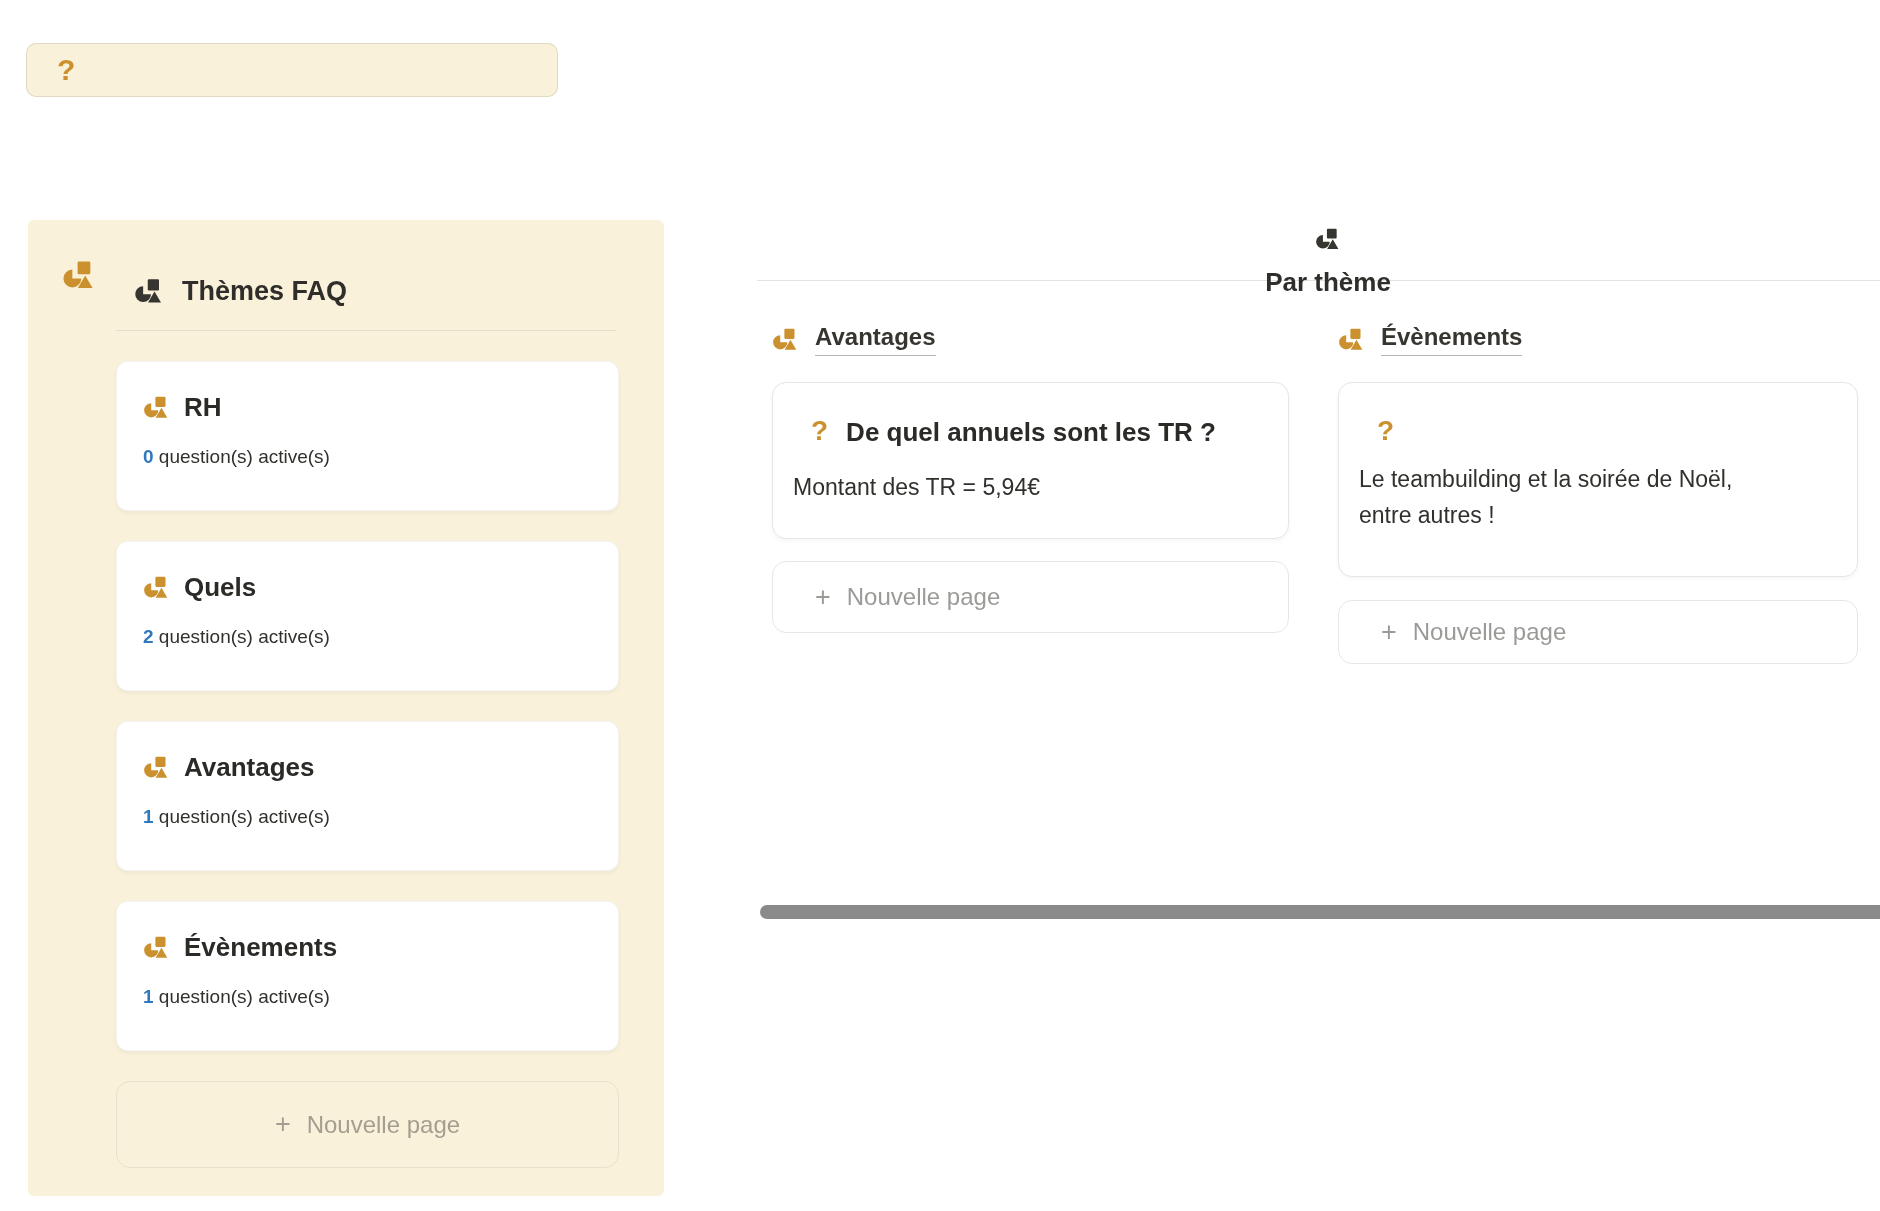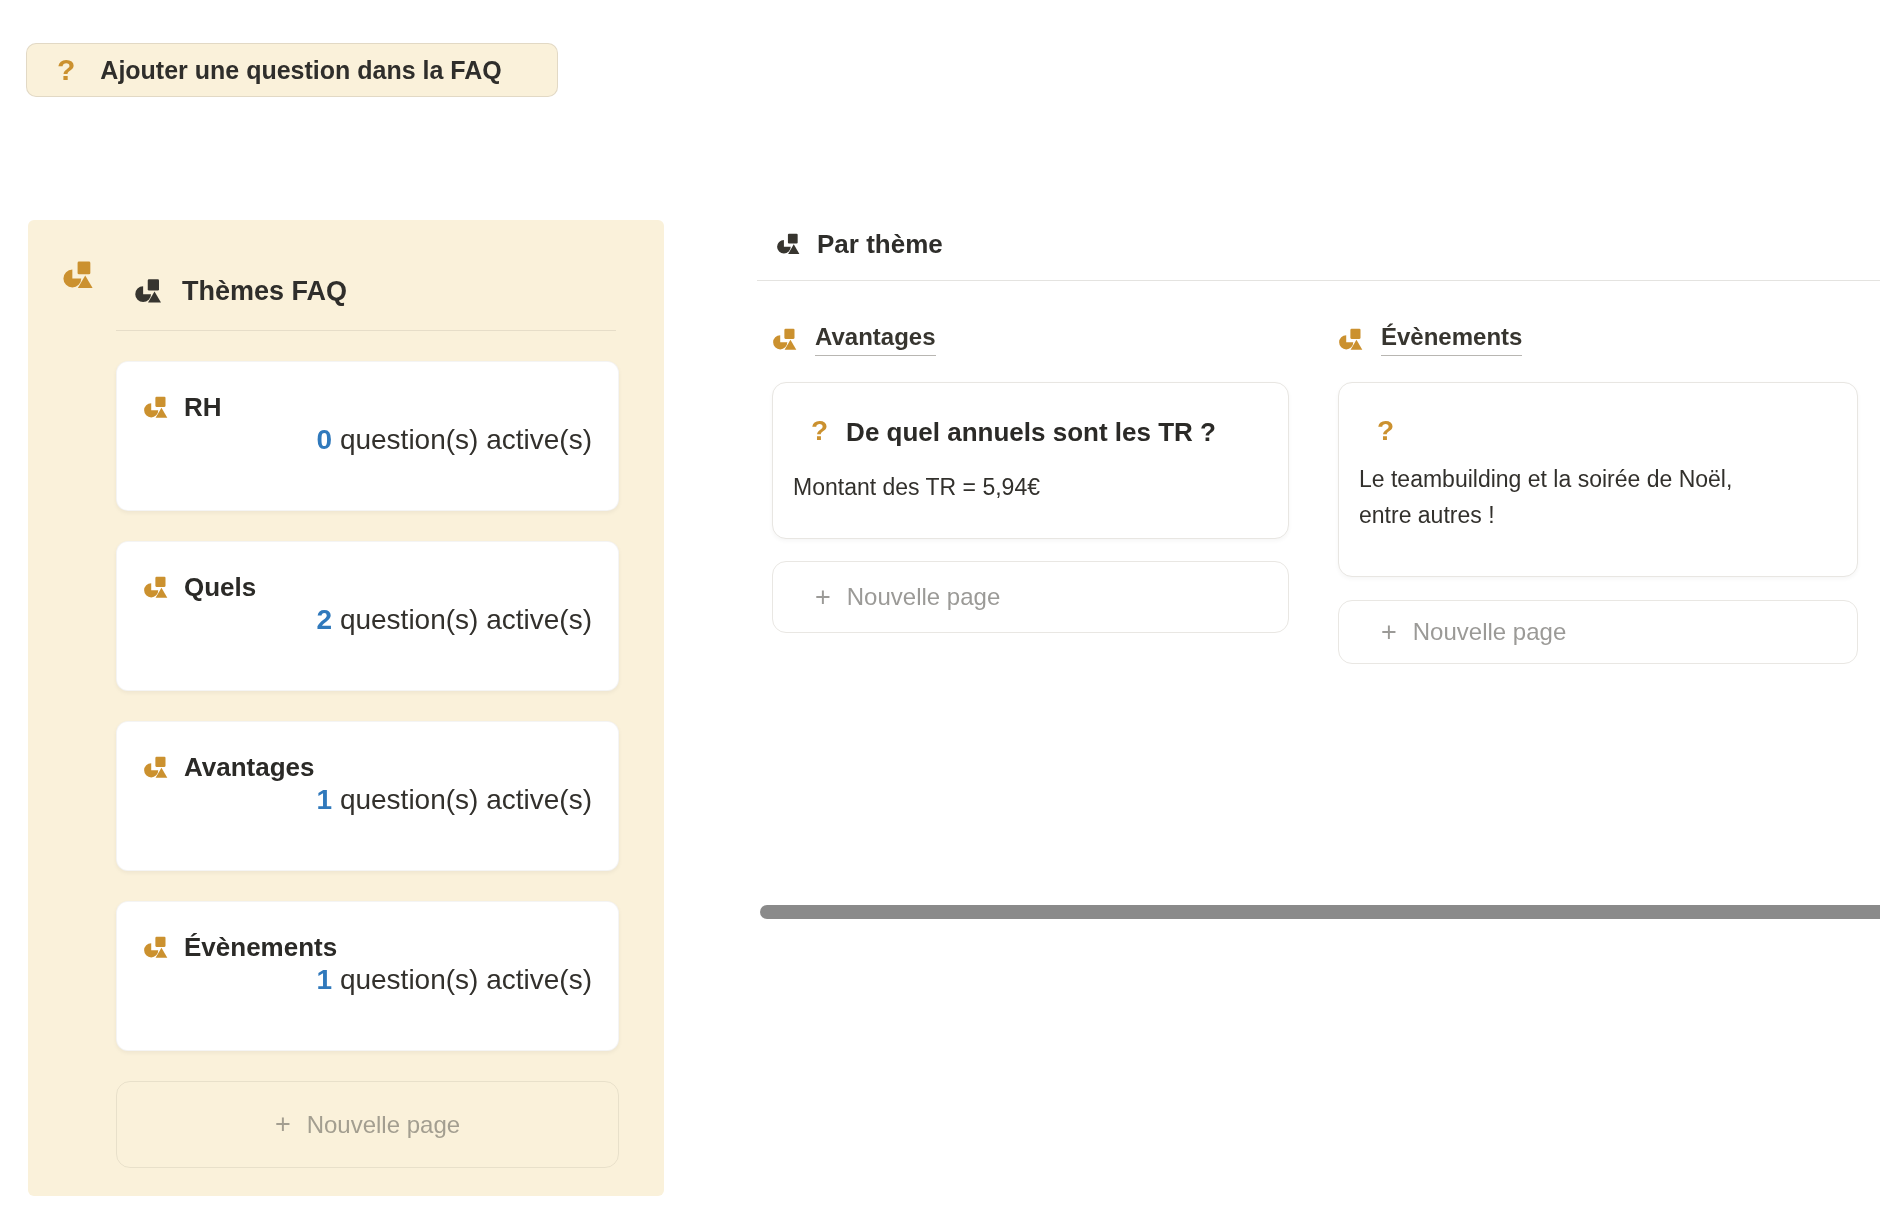--- a/index.html
+++ b/index.html
@@ -31,33 +31,33 @@
     margin:52px 0 0 106px; }
   .panel-title { font-size:27px; font-weight:700; color:#2F2E2B; cursor:pointer; }
   .panel-divider { height:1px; width:500px; margin:20px 0 0 88px; background:rgba(55,53,47,.10); }
 
   .theme-card { width:503px; height:150px; margin:30px 0 0 88px; background:#ffffff;
     border:1px solid rgba(0,0,0,.045); border-radius:12px;
     box-shadow:0 2px 4px rgba(15,15,15,.05); padding:28px 26px 0 26px; cursor:pointer; }
   .theme-card:first-of-type { margin-top:33px; }
   .tc-title-row { display:flex; align-items:center; gap:14px; height:34px; }
   .tc-title { font-size:26px; font-weight:700; color:#2B2A27; }
-  .tc-count { font-size:28px; color:#32302C;text-align:right; }
+  .tc-count { margin-top:22px; font-size:19px; color:#32302C; }
   .tc-count .num { color:#3079BC; font-weight:700; }
 
   .panel-newpage { width:503px; height:87px; margin:30px 0 0 88px;
     border:1px solid rgba(55,53,47,.09); border-radius:14px;
     display:flex; align-items:center; justify-content:center; gap:16px;
     color:#A39E90; cursor:pointer; }
   .panel-newpage .plus { font-size:27px; color:#A39E90; }
   .panel-newpage .np-label { font-size:24px; }
 
   
   .board { position:absolute; left:757px; top:226px; width:1123px; }
-  .view-header { display:flex; align-items:center; gap:15px; height:36px; padding-left:19px; }
+  .view-header { display:flex; align-items:center; gap:15px; height:36px; padding-left:19px;flex-direction:column; }
   .view-title { font-size:26px; font-weight:600; color:#2F2E2B; cursor:pointer; }
   .board-divider { margin-top:18px; height:1px; background:#E4E3E0; }
 
   .columns { display:flex; gap:49px; padding-left:15px; margin-top:40px; }
   .col-a { width:517px; }
   .col-b { width:520px; }
 
   .group-header { display:flex; align-items:center; gap:16px; height:36px; margin-bottom:25px; }
   .group-label { font-size:24px; font-weight:600; color:#37352F;
     border-bottom:1.5px solid #B8B6B2; padding-bottom:4px; cursor:pointer; }
@@ -84,21 +84,20 @@
   .hscrollbar { position:absolute; left:760px; top:905px; width:1126px; height:14px;
     background:#8A8A8A; border-radius:8px; cursor:grab; }
 </style>
 </head>
 <body>
 
 <div class="page">
 
   <div class="add-callout">
     <span class="qmark">?</span>
-    <span class="add-callout-label">Ajouter une question dans la FAQ</span>
   </div>
 
   <div class="themes-panel">
     <span class="shapes-icon ic-orange panel-callout-icon">
       <svg viewBox="0 0 24 24" width="34" height="34" fill="currentColor">
         <rect x="11" y="2.5" width="9" height="9" rx="1"></rect>
         <path d="M7.3 8.2 a6.3 6.3 0 1 0 6.3 6.3 l-6.3 0 z"></path>
         <path d="M16.4 12.3 L21.6 21.2 H11.2 Z"></path>
       </svg>
     </span>

